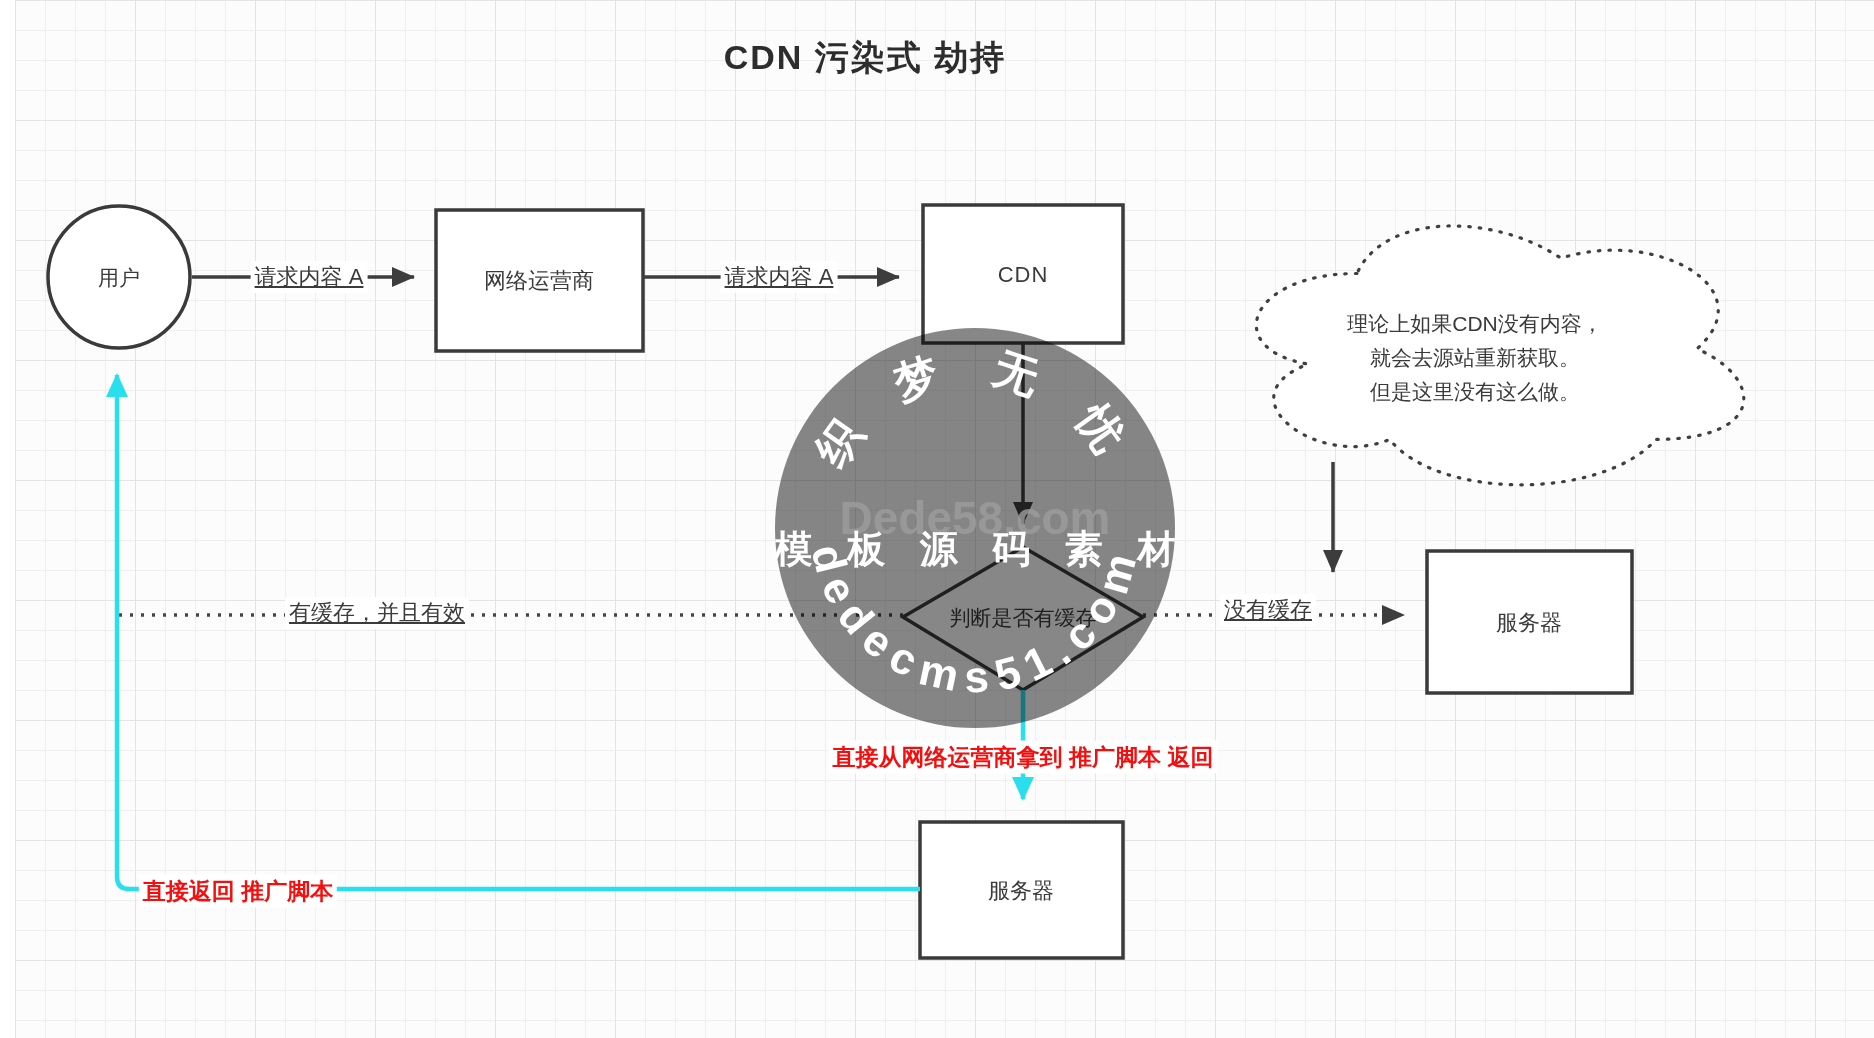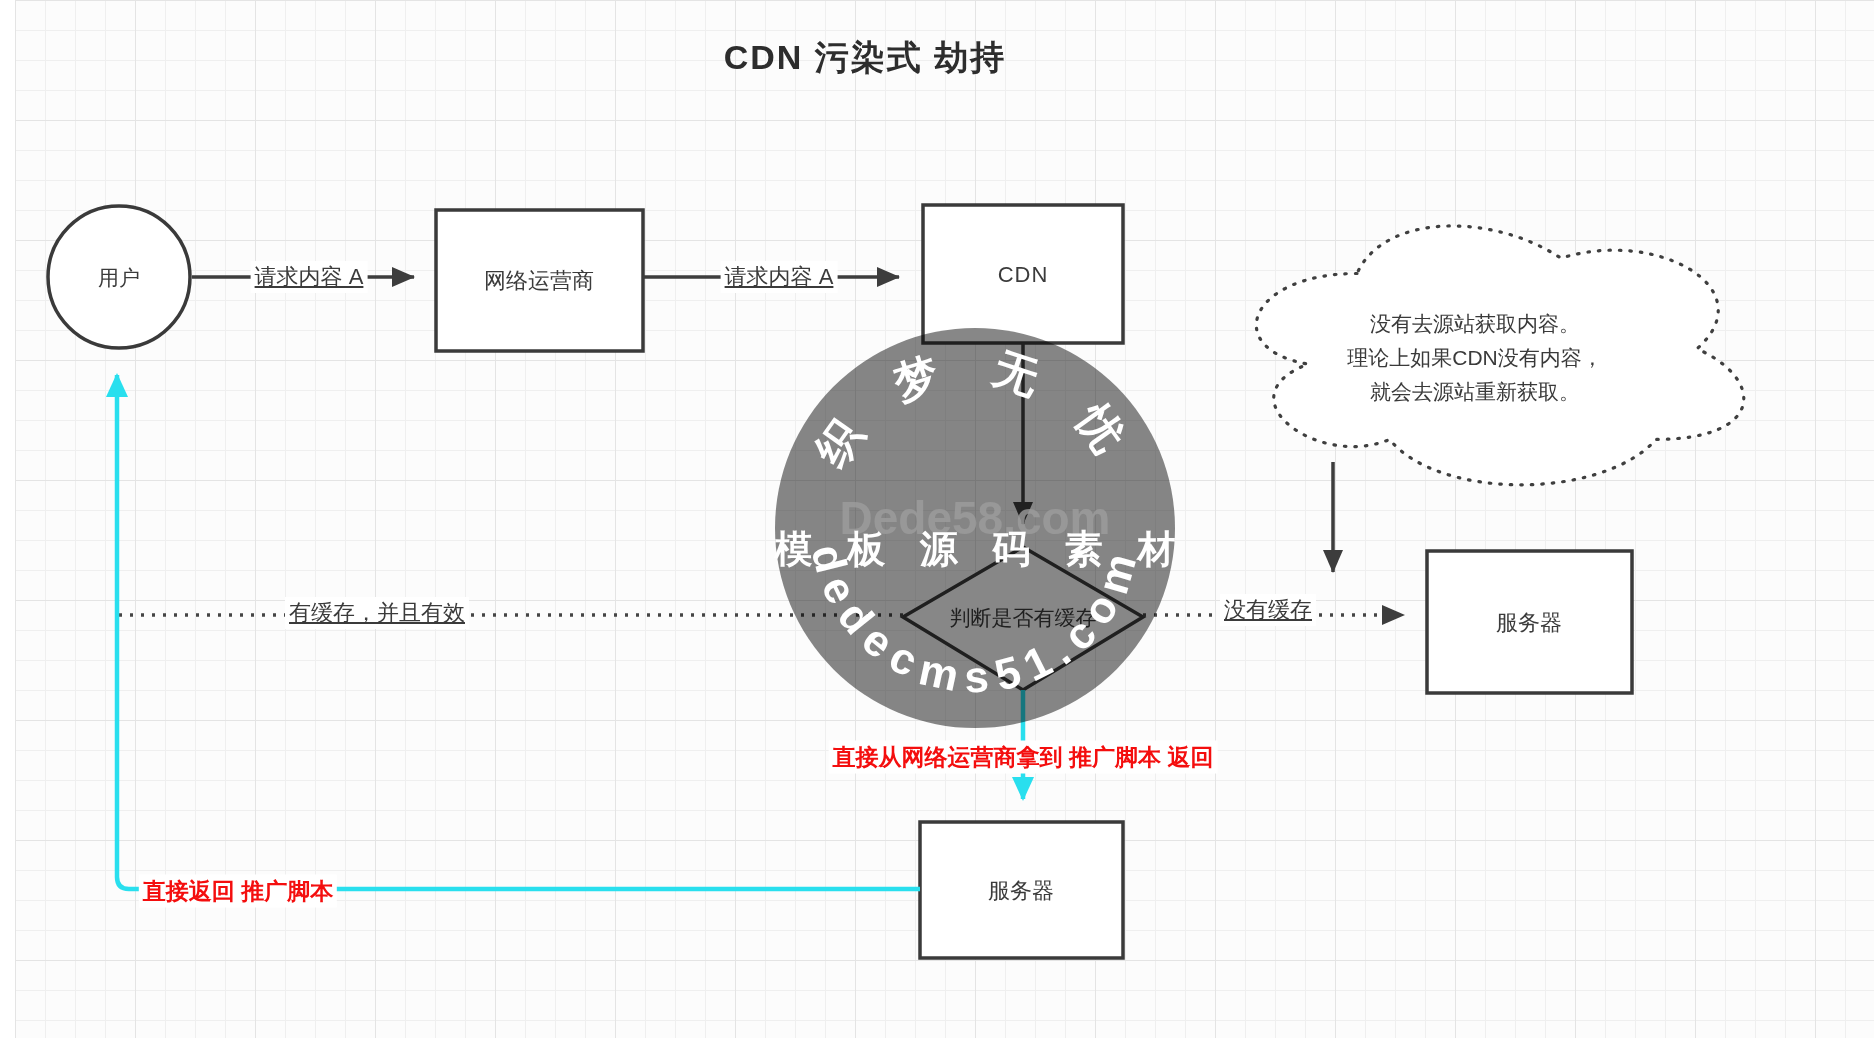--- a/index.html
+++ b/index.html
@@ -102,23 +102,23 @@
     <div class="lbl node-lbl" style="left:1006px;top:891px;">服务器</div>
 
     <div class="lbl edge-lbl" style="left:294px;top:277px;">请求内容 A</div>
     <div class="lbl edge-lbl" style="left:764px;top:277px;">请求内容 A</div>
     <div class="lbl edge-lbl" style="left:362px;top:613px;">有缓存，并且有效</div>
     <div class="lbl edge-lbl" style="left:1253px;top:610px;">没有缓存</div>
     <div class="lbl red-lbl" style="left:1008px;top:757px;">直接从网络运营商拿到 推广脚本 返回</div>
     <div class="lbl red-lbl" style="left:223px;top:891px;">直接返回 推广脚本</div>
 
     <div class="cloud-note">
-      <div>没有去源站获取内容。</div>
       <div>理论上如果CDN没有内容，</div>
       <div>就会去源站重新获取。</div>
+      <div>但是这里没有这么做。</div>
     </div>
   </div>
 
   <div class="wm-circle"></div>
   <svg class="layer" viewBox="0 0 1874 1038">
     <text class="wm-faint" x="960" y="534" text-anchor="middle">Dede58.com</text>
     <text class="wm-top">
       <textPath href="#arcTop" startOffset="50%" text-anchor="middle">织 梦 无 忧</textPath>
     </text>
     <text class="wm-center" x="966" y="562" text-anchor="middle">模 板 源 码 素 材</text>

